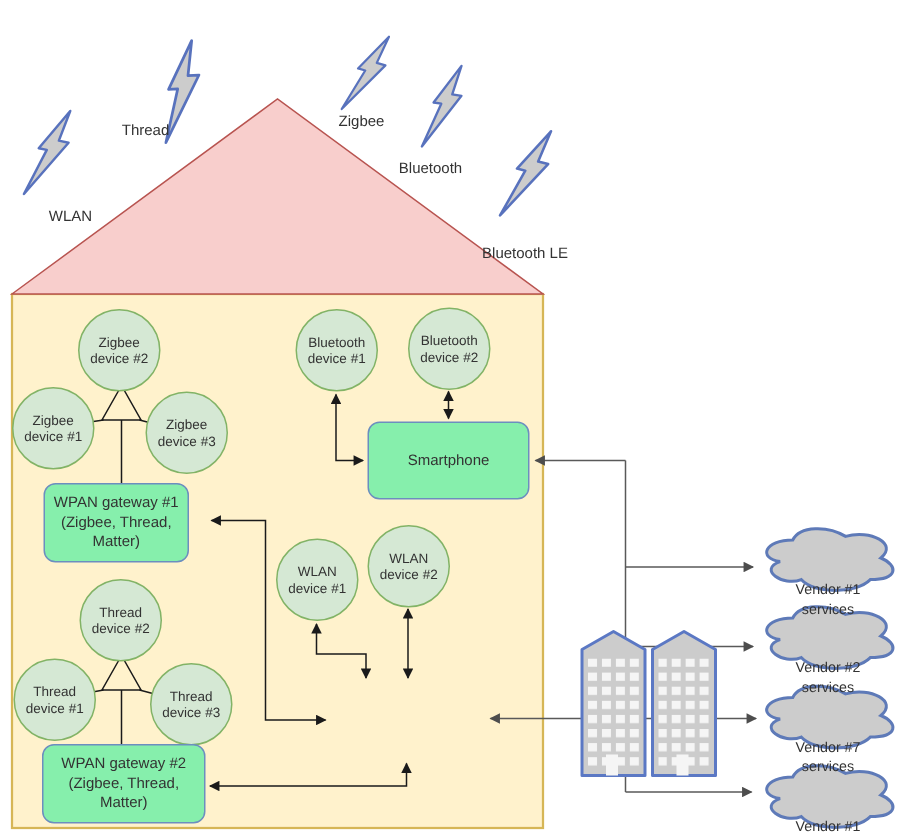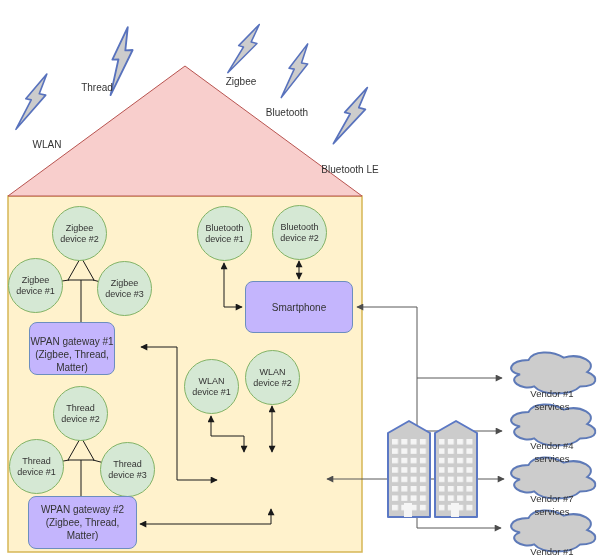--- a/index.html
+++ b/index.html
@@ -8,21 +8,21 @@
     font-family:"Liberation Sans","DejaVu Sans",sans-serif;color:#333;
   }
   .canvas svg{position:absolute;left:0;top:0;}
   .node-circle{
     position:absolute;width:55px;height:55px;border-radius:50%;
     background:#d5e8d4;border:1px solid #82b366;box-sizing:border-box;
     display:flex;flex-direction:column;align-items:center;justify-content:center;
     text-align:center;font-size:9px;line-height:11px;color:#333;
   }
   .node-box{
-    position:absolute;background:#c4b5fd;border:1px solid #6c8ebf;border-radius:8px;
+    position:absolute;background:#86efac;border:1px solid #6c8ebf;border-radius:8px;
     box-sizing:border-box;display:flex;flex-direction:column;align-items:center;justify-content:center;
     text-align:center;font-size:10px;line-height:13px;color:#333;
   }
   .cloud-label{
     position:absolute;width:94px;text-align:center;font-size:9.5px;line-height:13px;color:#333;margin-top:28px;
   }
   .proto-label{
     position:absolute;transform:translateX(-50%);font-size:10px;color:#333;white-space:nowrap;
   }
   .k{stroke:#1a1a1a;stroke-width:1;fill:none;}
@@ -151,40 +151,40 @@
   </div>
   <div class="node-circle" style="left:9px;top:439px;">
     <span>Thread</span>
     <span>device #1</span>
   </div>
   <div class="node-circle" style="left:100px;top:442px;">
     <span>Thread</span>
     <span>device #3</span>
   </div>
 
-  <div class="node-box" style="left:29px;top:322px;width:86px;height:53px;justify-content:flex-end;">
+  <div class="node-box" style="left:29px;top:322px;width:97px;height:53px;">
     <span>WPAN gateway #1</span>
     <span>(Zigbee, Thread,</span>
     <span>Matter)</span>
   </div>
   <div class="node-box" style="left:28px;top:496px;width:109px;height:53px;">
     <span>WPAN gateway #2</span>
     <span>(Zigbee, Thread,</span>
     <span>Matter)</span>
   </div>
   <div class="node-box" style="left:245px;top:281px;width:108px;height:52px;">
     <span>Smartphone</span>
   </div>
 
   <div class="cloud-label" style="left:505px;top:359px;">
     <div>Vendor #1</div>
     <div>services</div>
   </div>
   <div class="cloud-label" style="left:505px;top:411px;">
-    <div>Vendor #4</div>
+    <div>Vendor #2</div>
     <div>services</div>
   </div>
   <div class="cloud-label" style="left:505px;top:464px;">
     <div>Vendor #7</div>
     <div>services</div>
   </div>
   <div class="cloud-label" style="left:505px;top:517px;">
     <div>Vendor #1</div>
     <div>services</div>
   </div>

